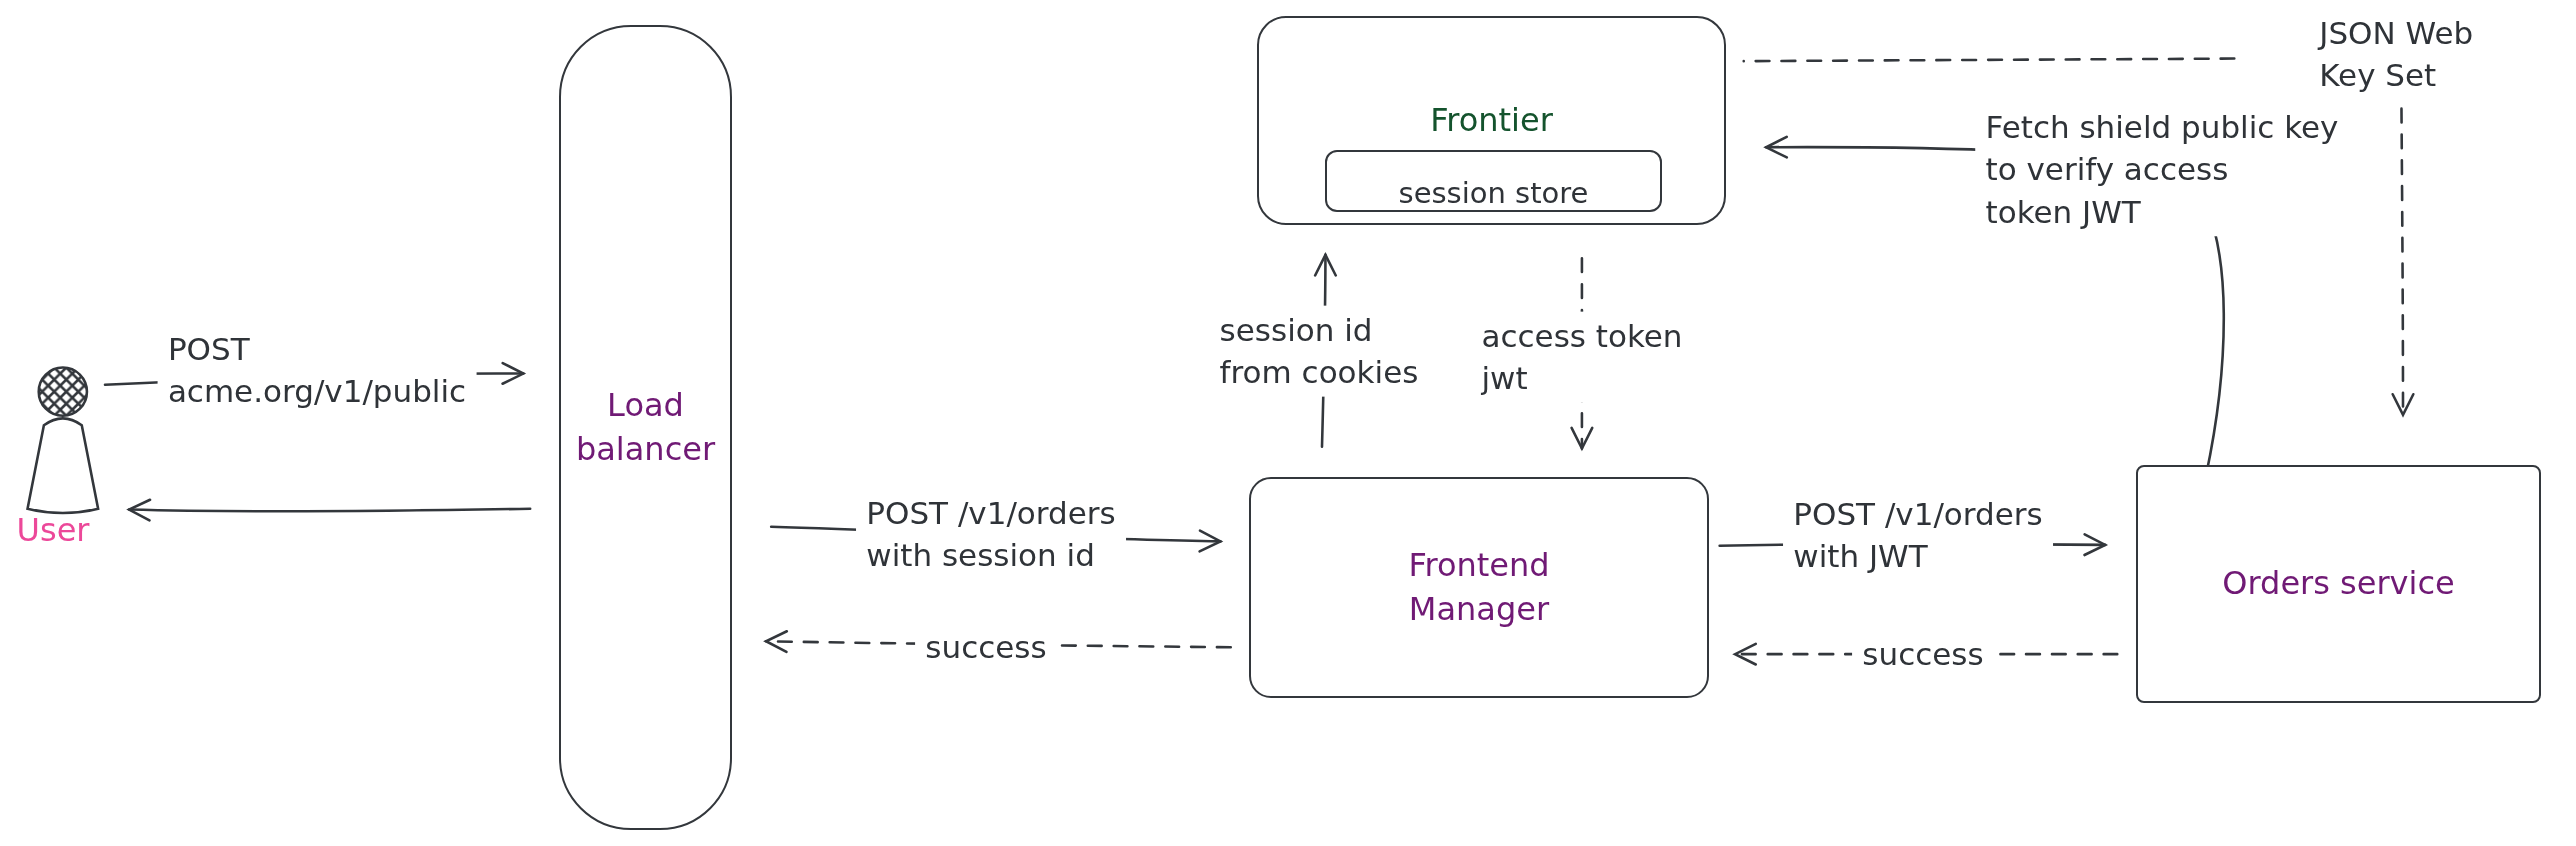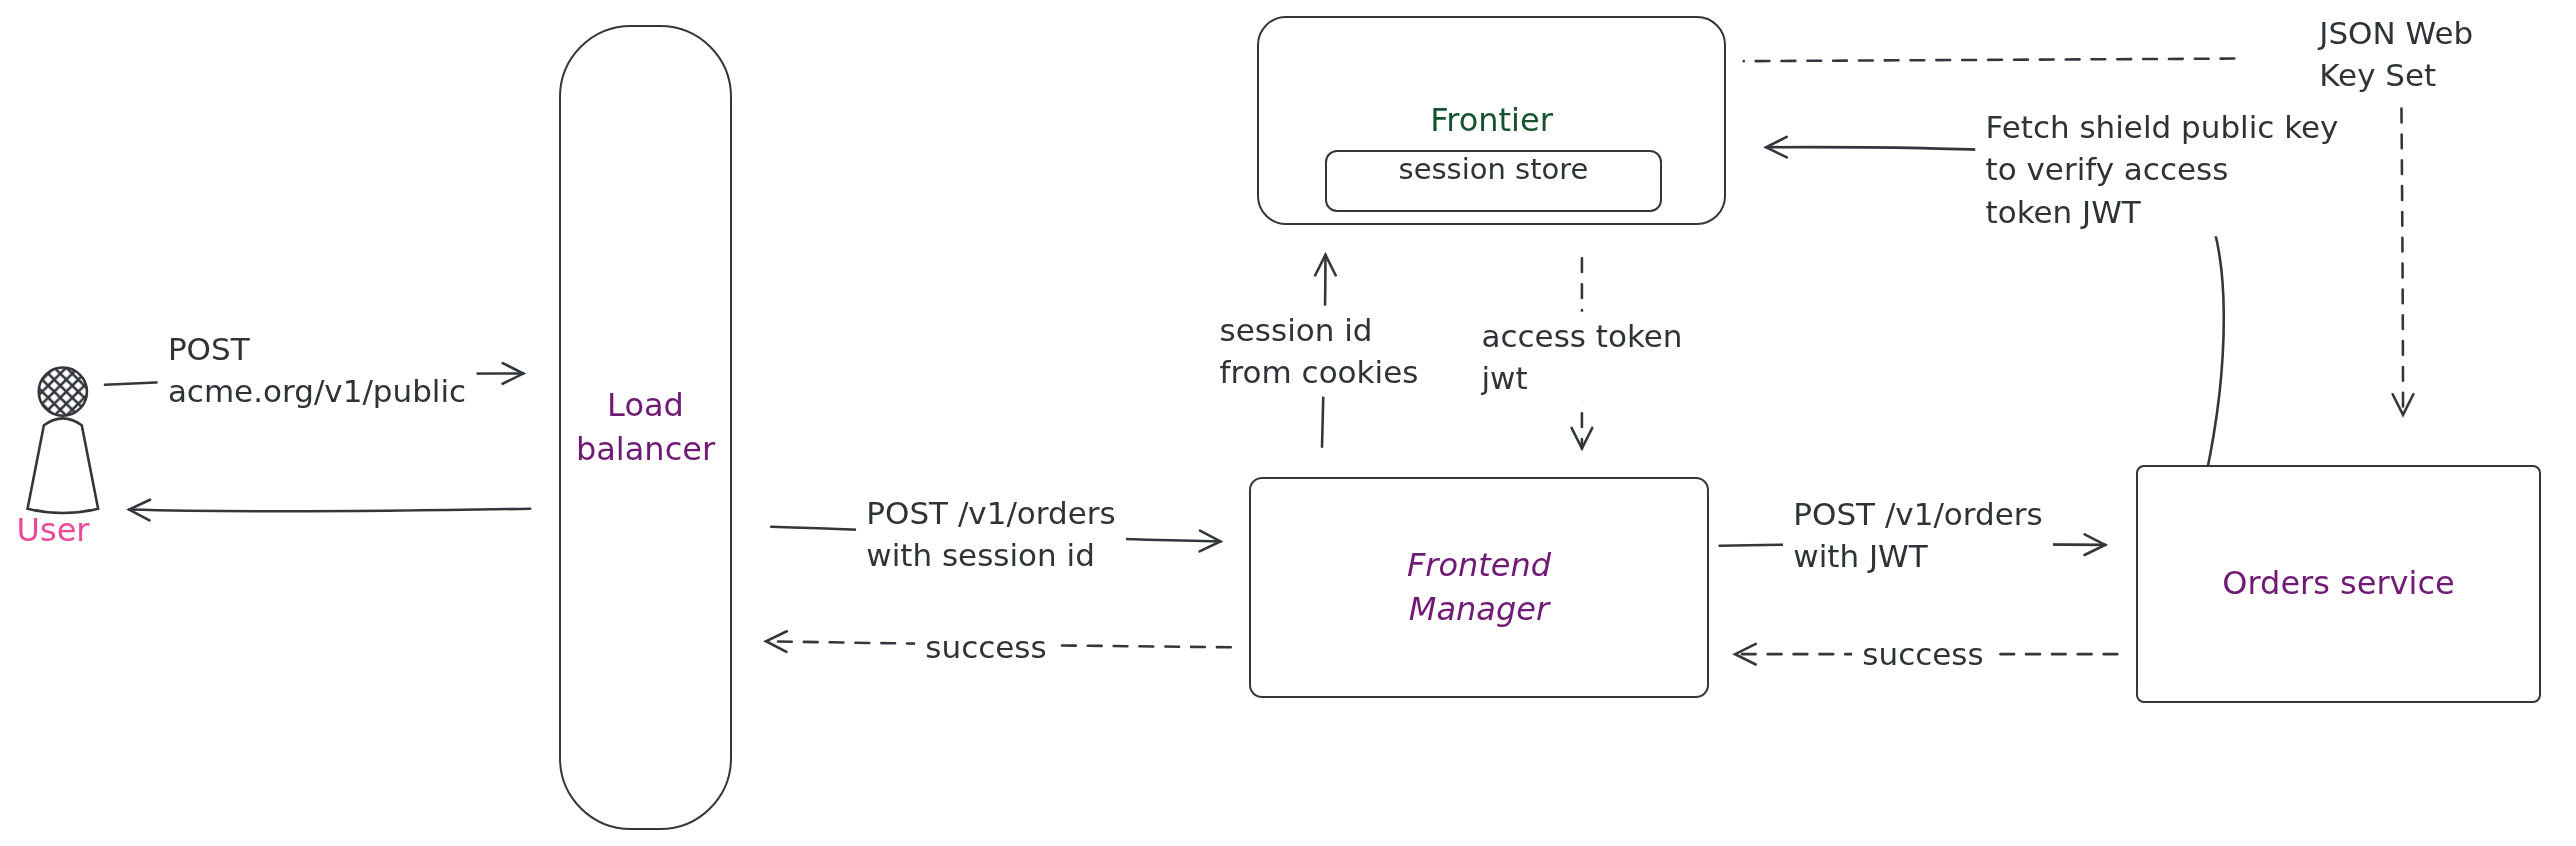--- a/index.html
+++ b/index.html
@@ -49,21 +49,21 @@
     color: #14532d;
   }
   .session-store {
     position: absolute;
     left: 66px; top: 132px;
     width: 337px; height: 62px;
     border: 2.6px solid #33373c;
     border-radius: 12px;
     background: #ffffff;
     display: flex;
-    align-items: flex-start;
+    align-items: flex-end;
     justify-content: center;
     font-size: 29px;
   }
 
   .label {
     position: absolute;
     transform: translate(-50%, -50%);
     white-space: pre-line;
     font-size: 31px;
     line-height: 1.38;
@@ -116,21 +116,21 @@
 balancer</div>
   </div>
 
   <div class="node node-frontier" style="left:1257px; top:16.4px; width:469px; height:209px; border-radius:29px;">
     <div class="frontier-title">Frontier</div>
     <div class="session-store">
       <span>session store</span>
     </div>
   </div>
 
-  <div class="node" style="left:1249px; top:477px; width:460px; height:221px; border-radius:13px;font-style:italic;">
+  <div class="node" style="left:1249px; top:477px; width:460px; height:221px; border-radius:22px;">
     <div class="node-label">Frontend
 Manager</div>
   </div>
 
   <div class="node" style="left:2136px; top:465px; width:405px; height:238px; border-radius:8px;">
     <div class="node-label">Orders service</div>
   </div>
 
   <div class="user-label" style="left:53px; top:530px;">User</div>
 

